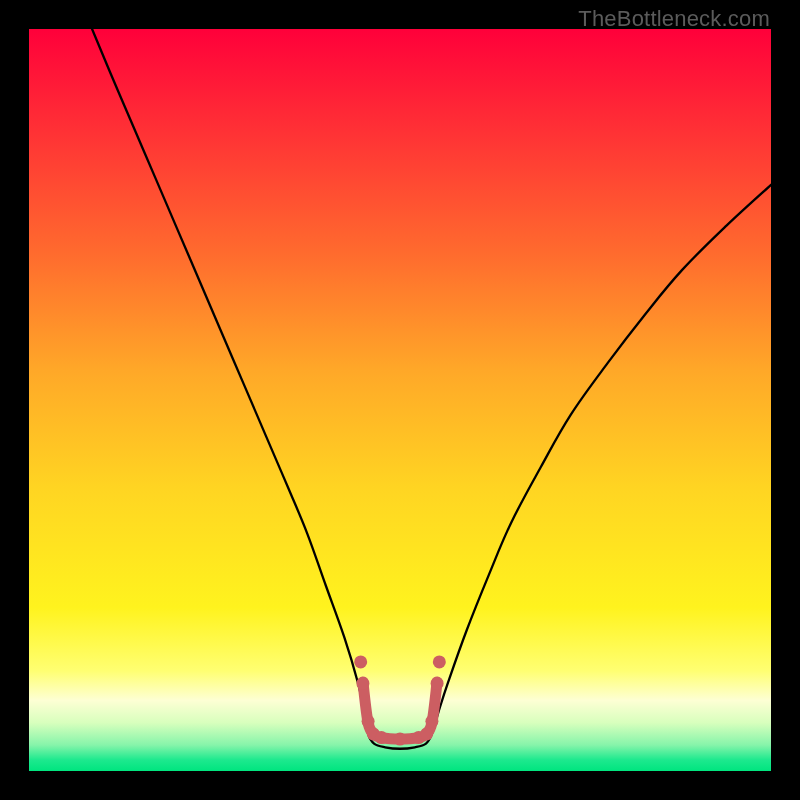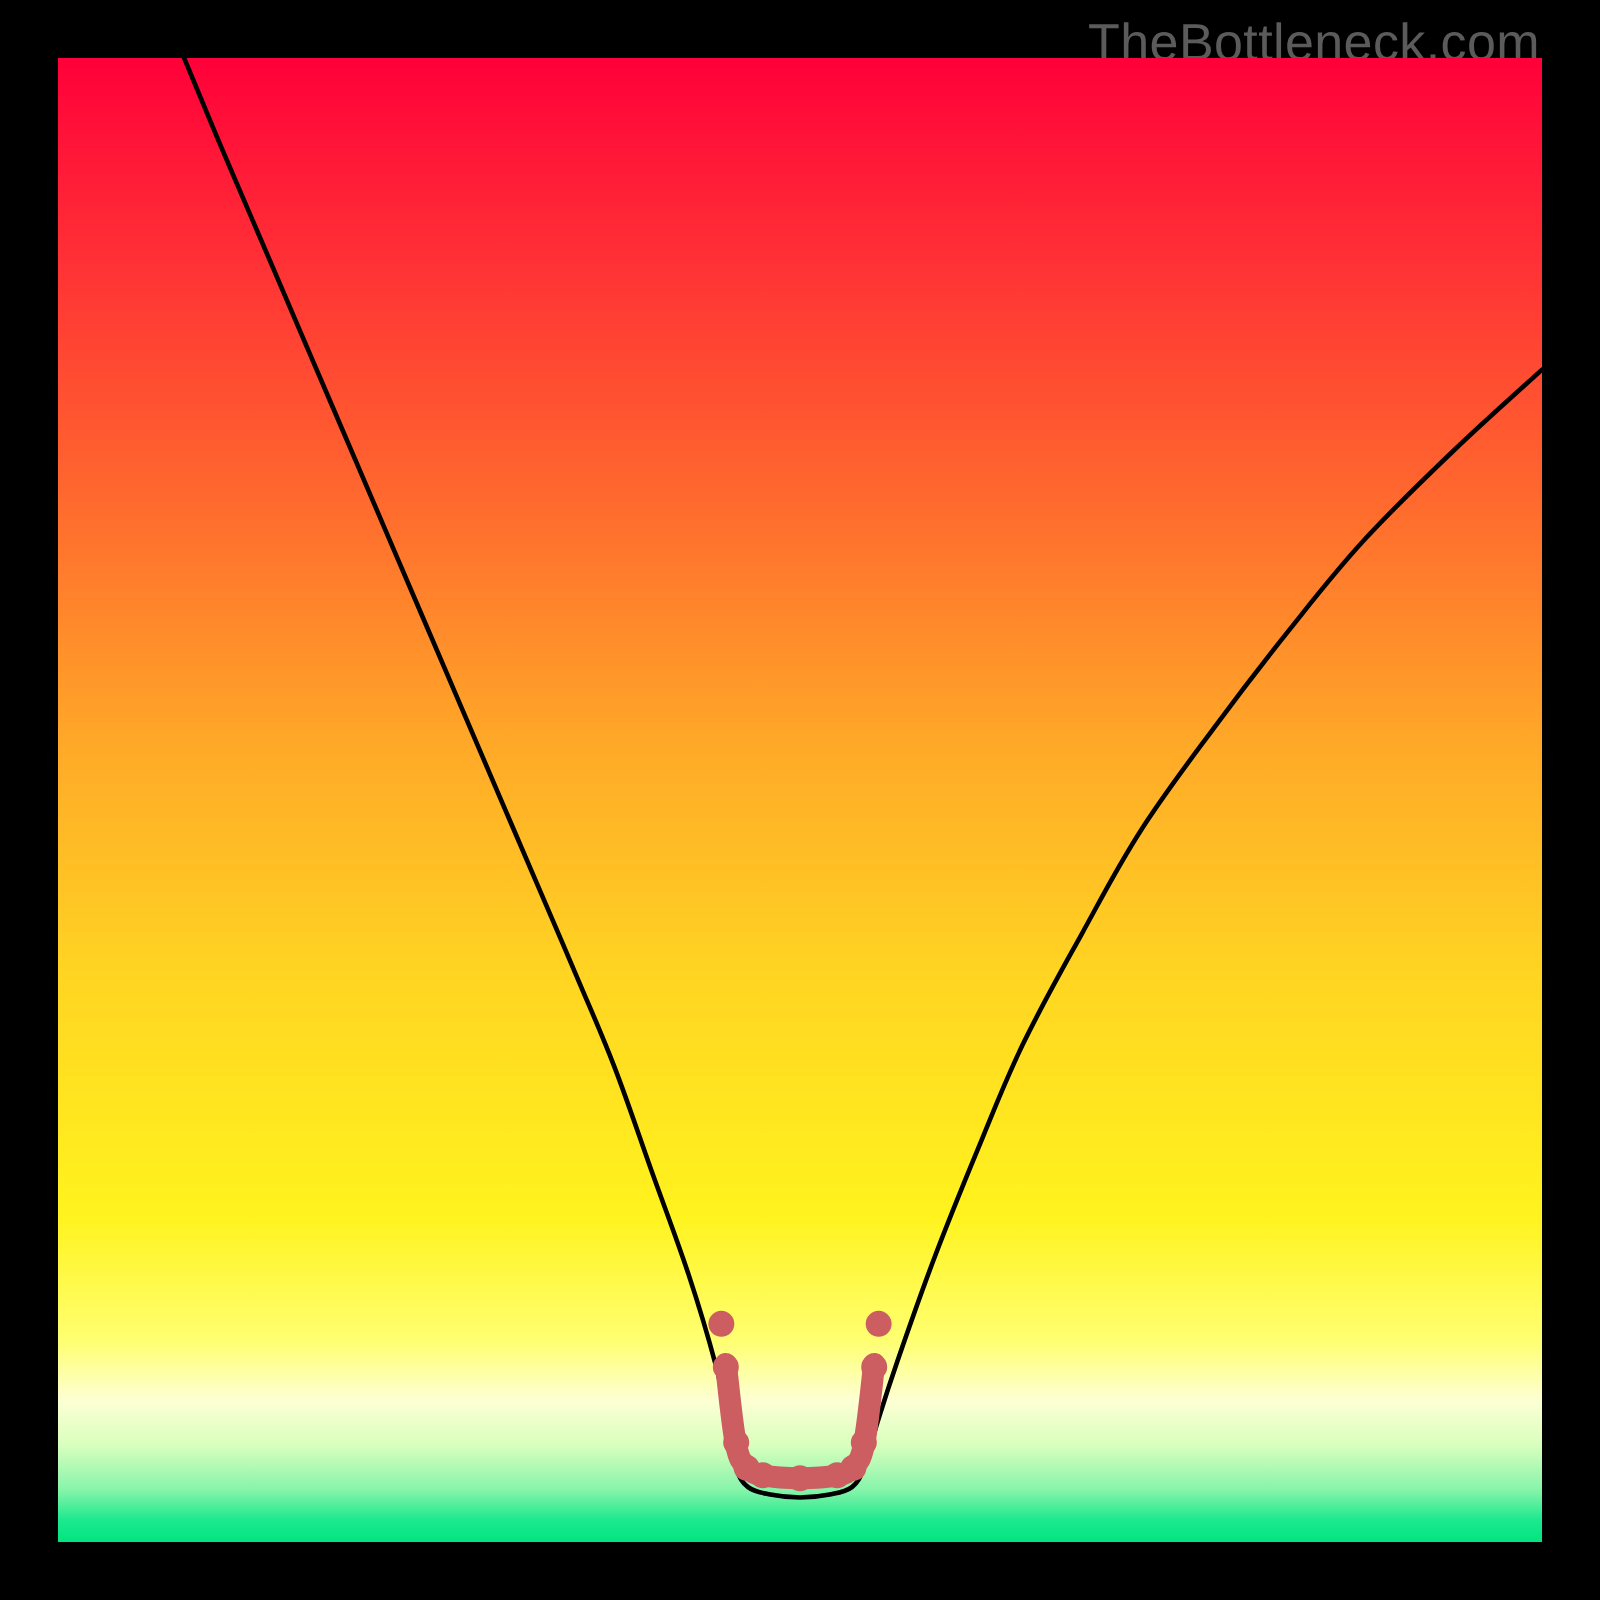--- a/index.html
+++ b/index.html
@@ -22,21 +22,21 @@
     top: 29px;
     width: 742px;
     height: 742px;
     overflow: hidden;
   }
   .watermark {
     position: absolute;
     top: 6px;
     right: 30px;
     font-family: Arial, Helvetica, sans-serif;
-    font-size: 26px;
+    font-size: 22px;
     color: #5b5b5b;
     font-weight: 500;
     letter-spacing: 0.2px;
   }
   svg { display: block; }
 </style>
 </head>
 <body>
 
 <div class="frame">

